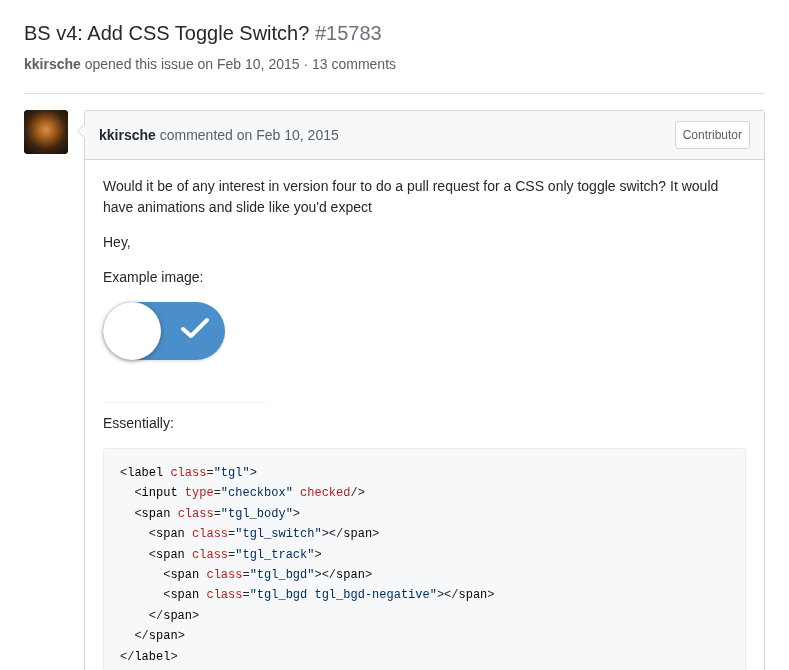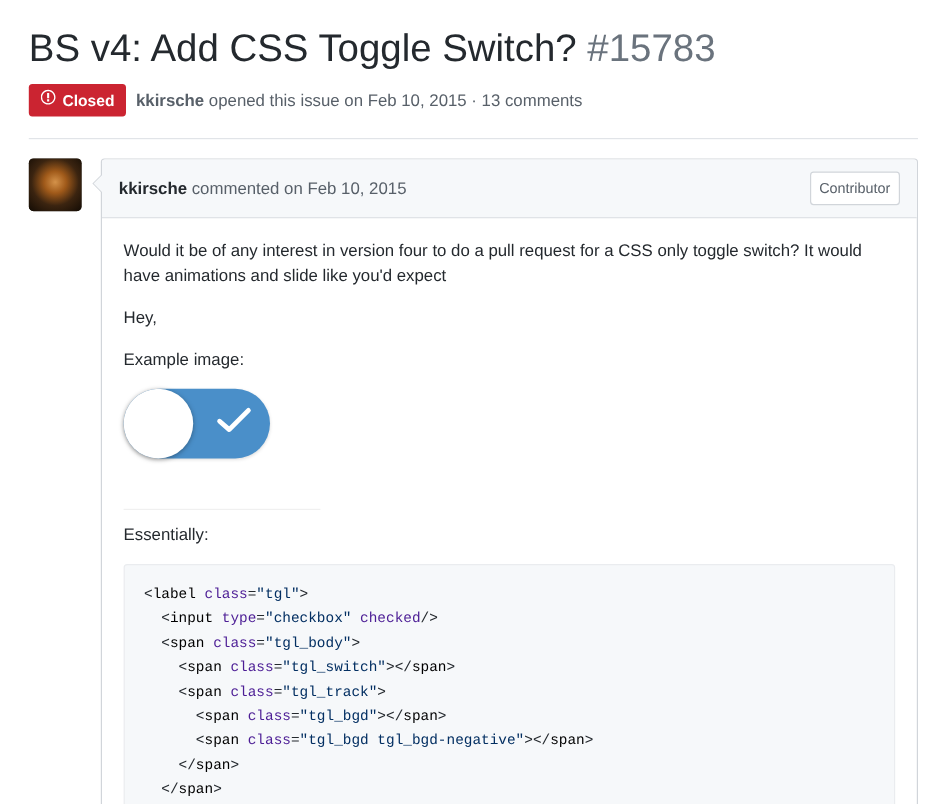--- a/index.html
+++ b/index.html
@@ -5,21 +5,21 @@
   body {
     margin: 0;
     padding: 0;
     font-family: -apple-system, BlinkMacSystemFont, "Segoe UI", Helvetica, Arial, sans-serif;
     color: #24292e;
     background: #fff;
     font-size: 14px;
     line-height: 1.5;
   }
   .container { width: 789px; margin: 0; padding: 20px 24px 0 24px; box-sizing: border-box; }
-  .issue-title { font-size: 32px; font-weight: 400; margin: 0 0 8px 0; line-height: 1.3; }
+  .issue-title { font-size: 20px; font-weight: 400; margin: 0 0 8px 0; line-height: 1.3; }
   .issue-number { color: #6a737d; font-weight: 300; }
   .meta-row { display: flex; align-items: center; gap: 8px; margin-bottom: 18px; }
   .state-badge {
     background: #cb2431;
     color: #fff;
     padding: 4px 10px;
     border-radius: 3px;
     font-size: 13px;
     font-weight: 600;
     display: inline-flex;
@@ -126,42 +126,34 @@
     padding: 14px 16px;
     font-family: SFMono-Regular, Consolas, "Liberation Mono", Menlo, monospace;
     font-size: 12px;
     line-height: 1.7;
     white-space: pre;
     color: #24292e;
     overflow-x: auto;
     border: 1px solid #eaecef;
   }
   .pl-ent { color: #000000; }
-  .pl-e { color: #4c1d95; text-align: right; }
+  .pl-e { color: #b91c1c; text-align: right; }
   .pl-s { color: #032f62; }
 </style>
 </head>
 <body>
 
 <div class="container">
 
   <h1 class="issue-title">
     <span>BS v4: Add CSS Toggle Switch?</span>
     <span class="issue-number">#15783</span>
   </h1>
 
   <div class="meta-row">
-    <span class="state-badge">
-      <span>
-        <svg viewBox="0 0 16 16">
-            <path d="M7 2.3c3.14 0 5.7 2.56 5.7 5.7s-2.56 5.7-5.7 5.7A5.71 5.71 0 0 1 1.3 8c0-3.14 2.56-5.7 5.7-5.7zM7 1C3.14 1 0 4.14 0 8s3.14 7 7 7 7-3.14 7-7-3.14-7-7-7zm1 3H6v5h2V4zm0 6H6v2h2v-2z"></path>
-          </svg>
-      </span>
-      <span>Closed</span>
-    </span>
     <span class="meta-text">
       <a class="author">kkirsche</a><span> opened this issue on Feb 10, 2015 · 13 comments</span>
     </span>
   </div>
 
   <hr class="divider">
 
   <div class="timeline">
     <div class="avatar"></div>
 

